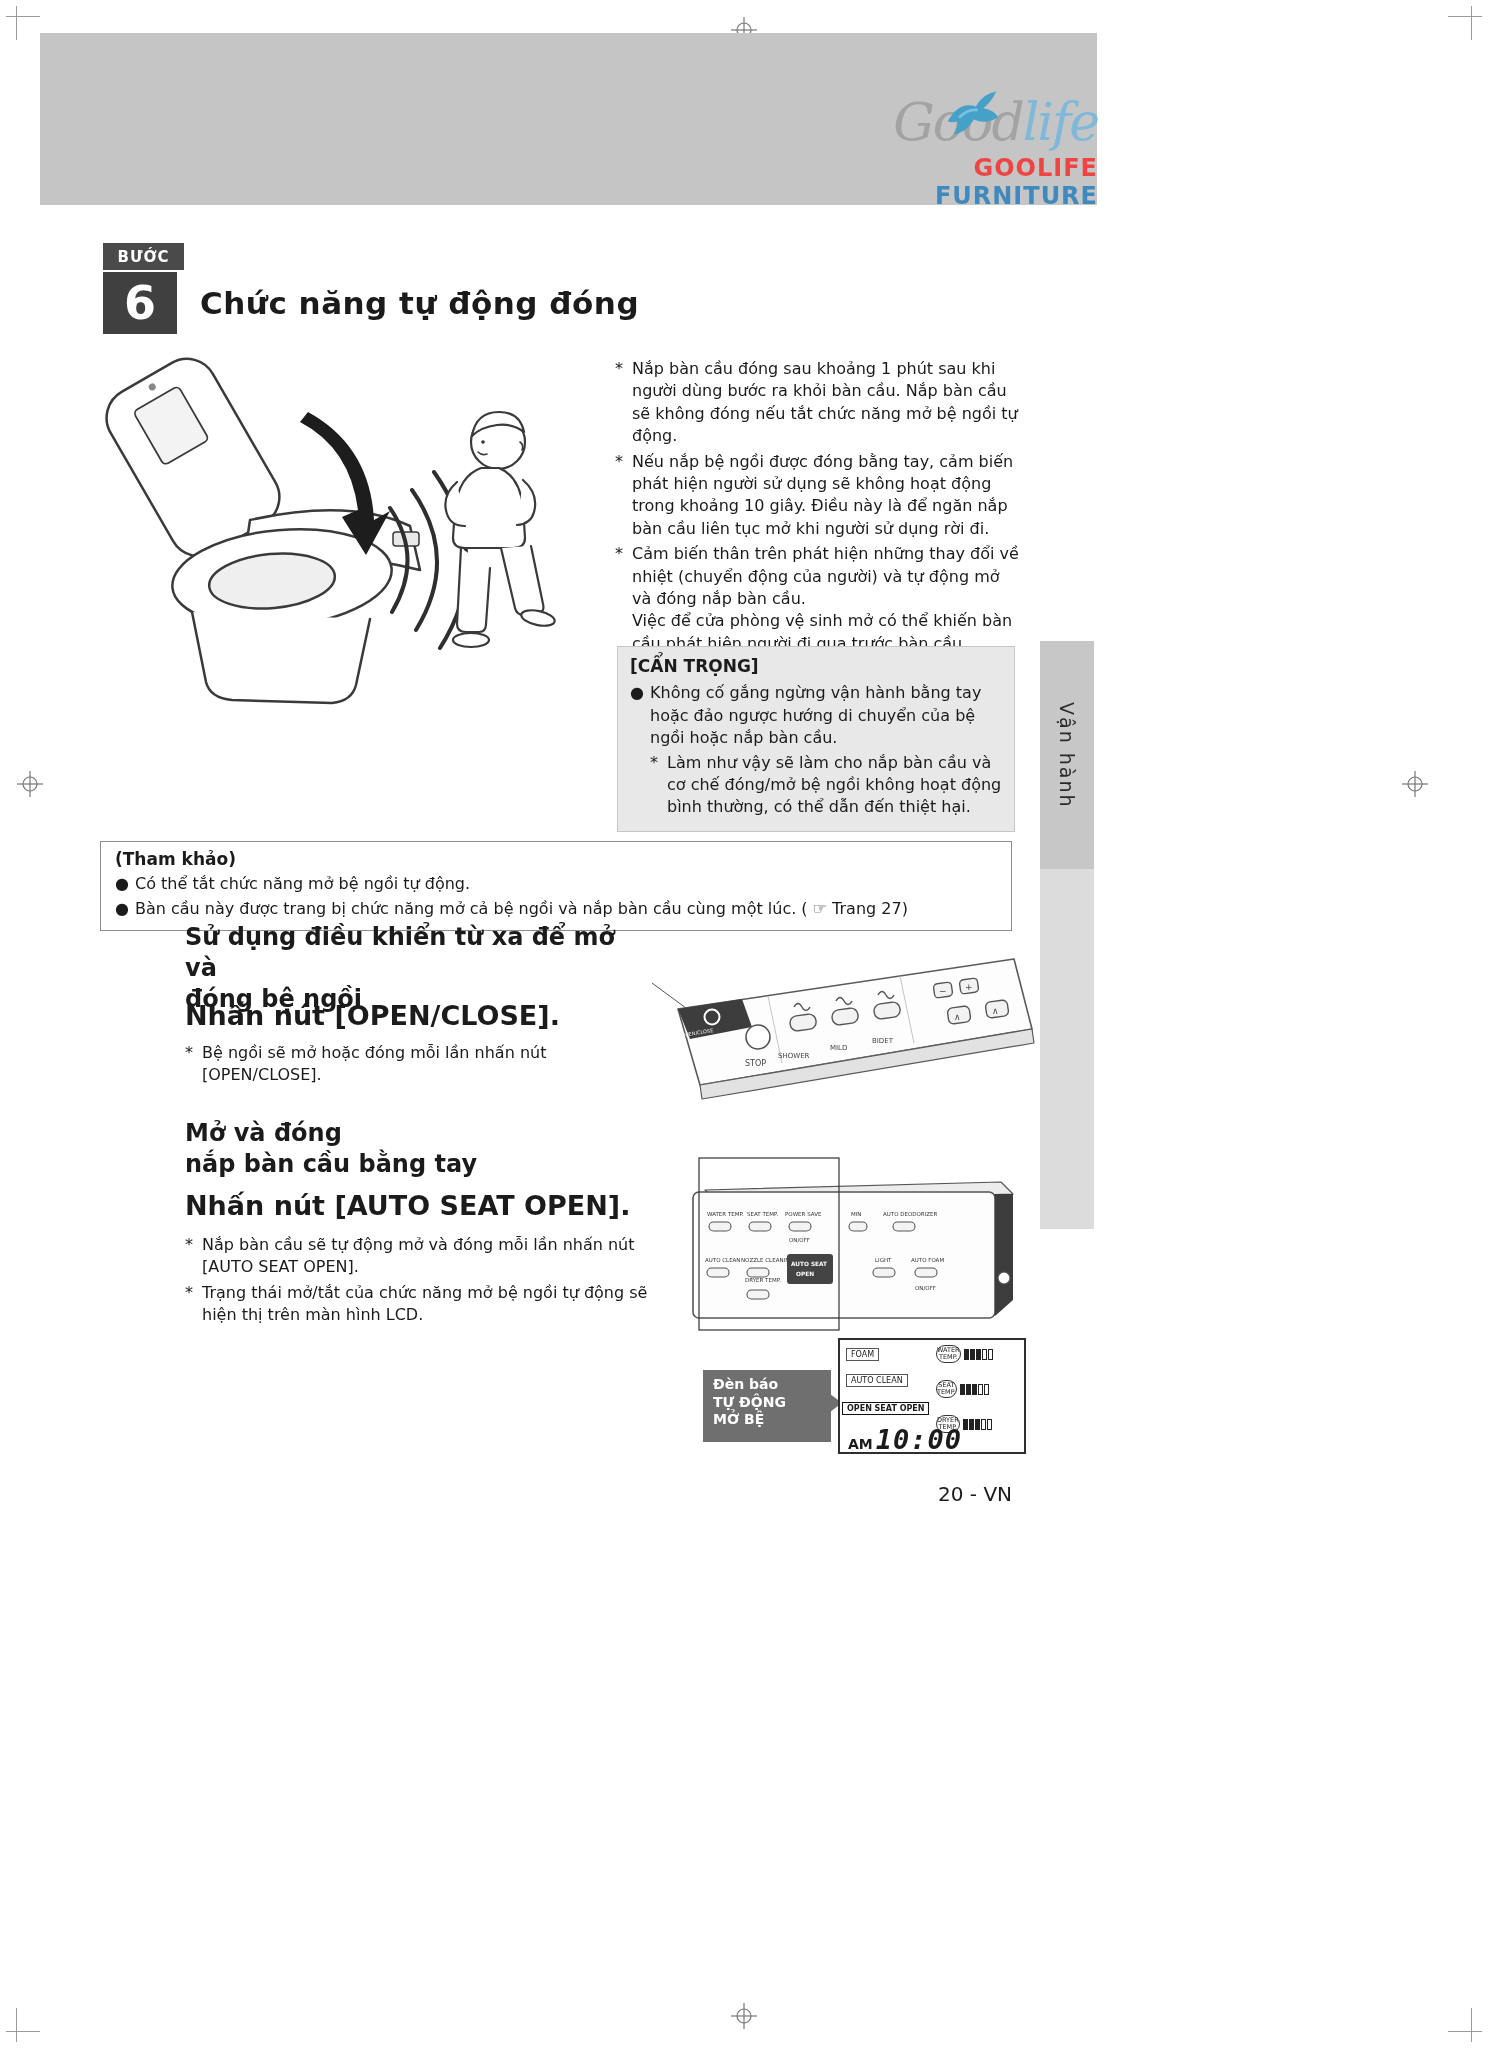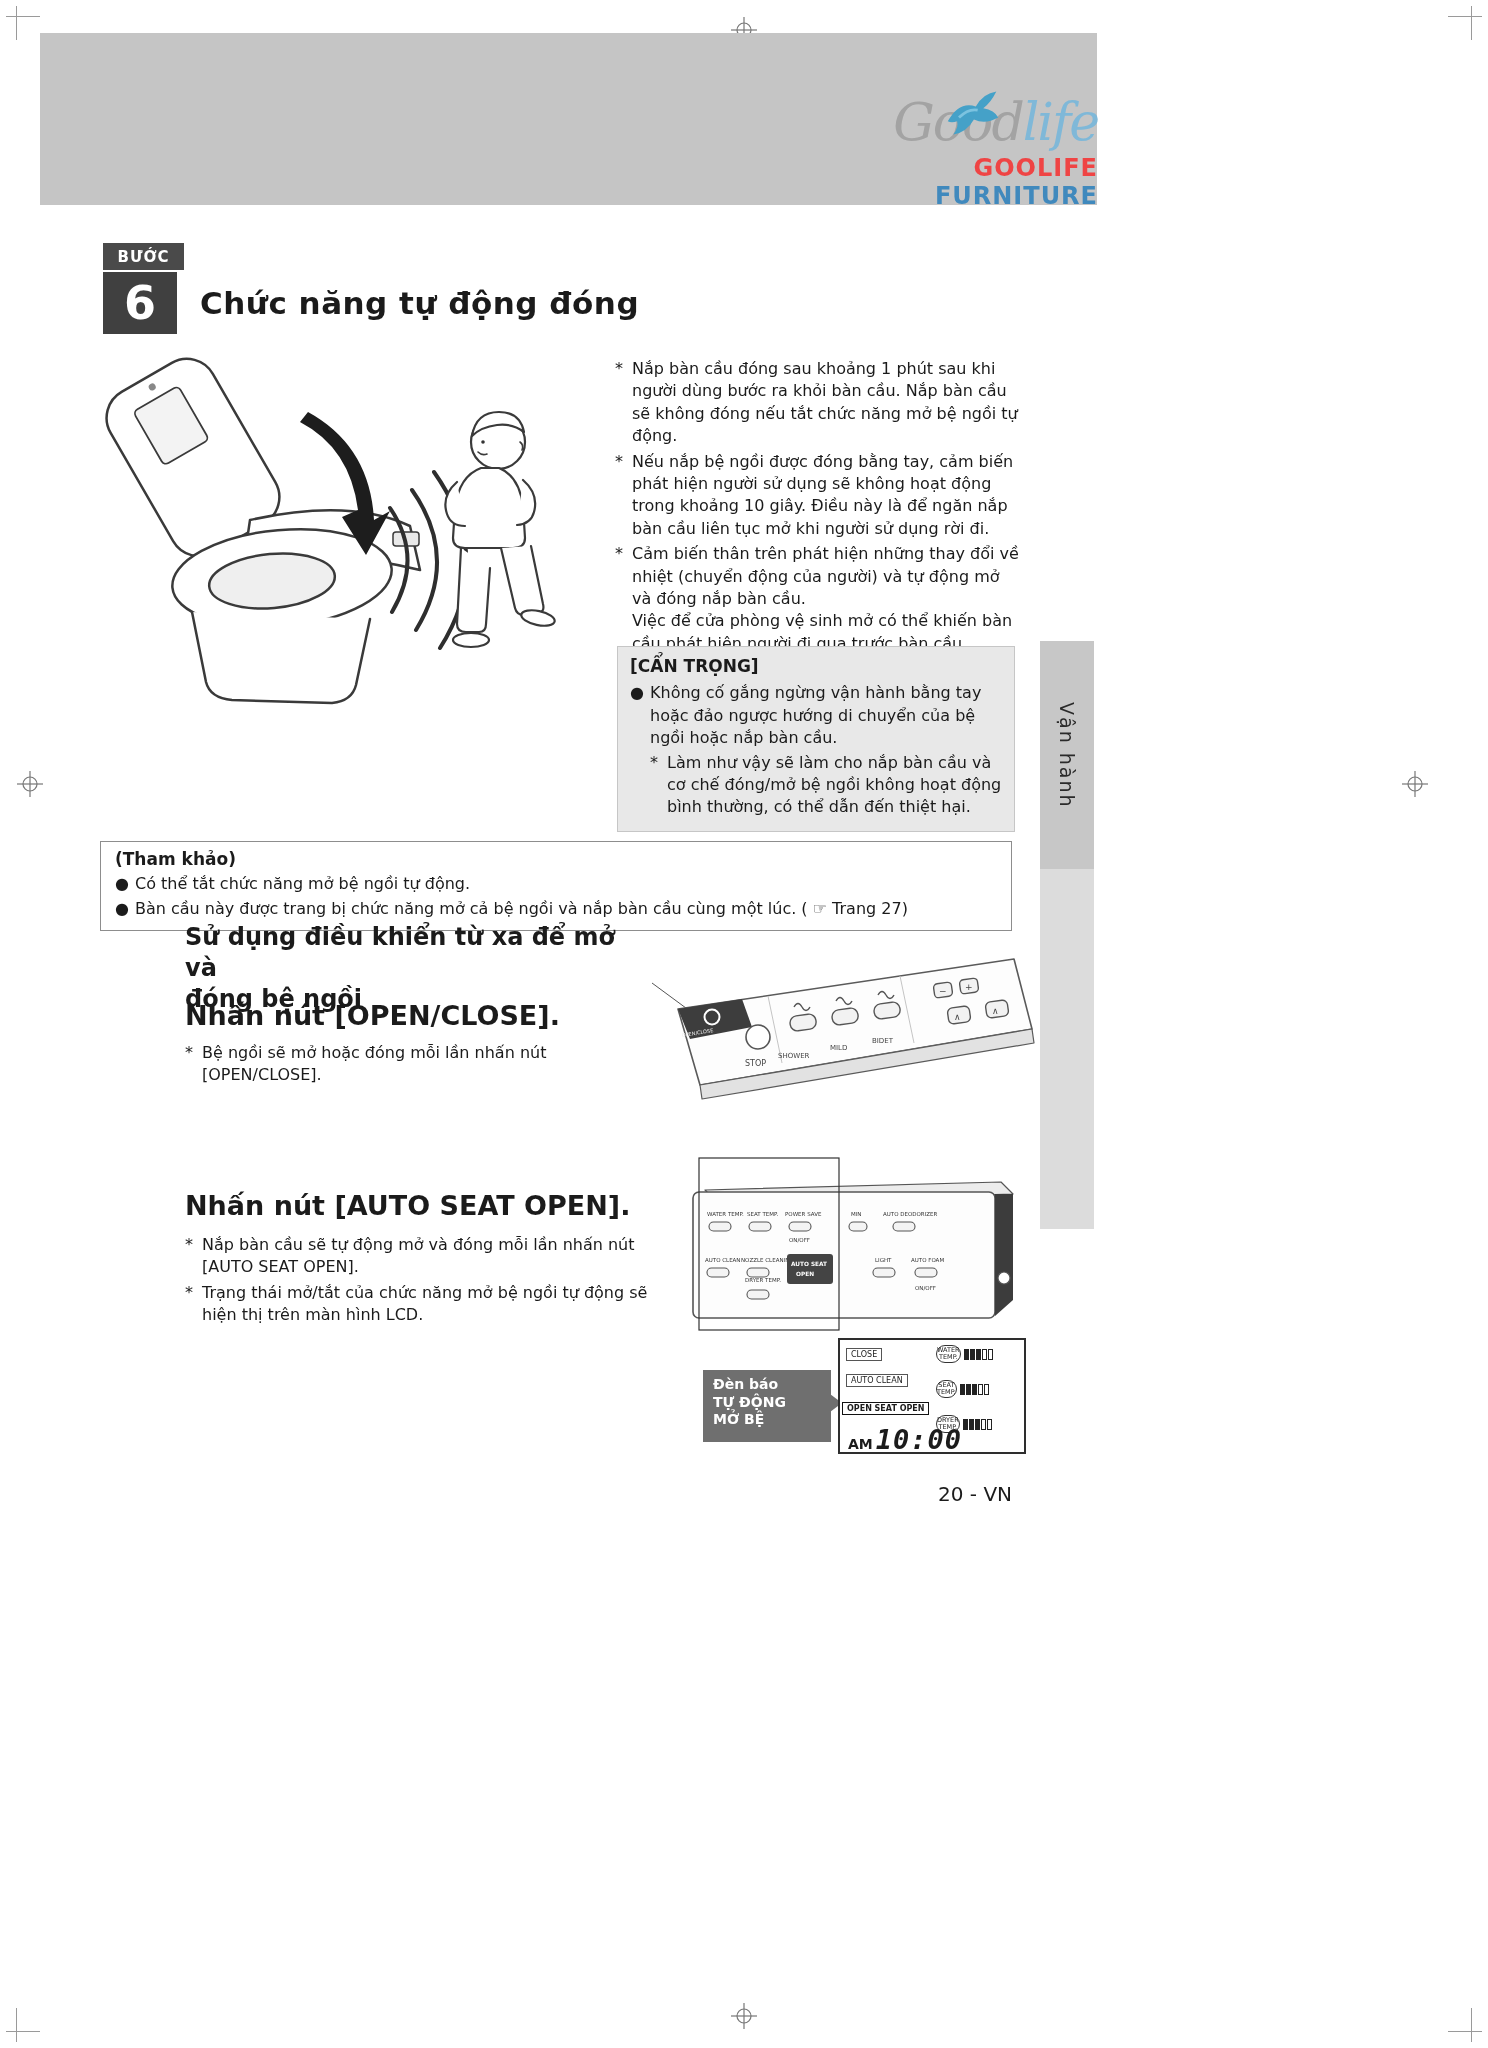--- a/index.html
+++ b/index.html
@@ -248,20 +248,22 @@
     <text x="97" y="121" font-size="8" fill="#444">STOP</text>
     <text x="130" y="113" font-size="7" fill="#444">SHOWER</text>
     <text x="182" y="105" font-size="7" fill="#444">MILD</text>
     <text x="224" y="98" font-size="7" fill="#444">BIDET</text>
     <text x="291" y="49" font-size="9" fill="#444">−</text>
     <text x="317" y="45" font-size="9" fill="#444">+</text>
     <text x="306" y="75" font-size="9" fill="#444">∧</text>
     <text x="344" y="69" font-size="9" fill="#444">∧</text>
   </svg>
 
+  <div class="abs sec-heading pre" style="left:185px;top:1118px;width:460px">Mở và đóng
+nắp bàn cầu bằng tay</div>
   <div class="abs sec-instruction" style="left:185px;top:1190px">Nhấn nút [AUTO SEAT OPEN].</div>
   <div class="abs" style="left:185px;top:1234px;width:470px">
     <div class="mrow sec-note">
       <span class="mk">*</span>
       <span class="tx pre">Nắp bàn cầu sẽ tự động mở và đóng mỗi lần nhấn nút
 [AUTO SEAT OPEN].</span>
     </div>
     <div class="mrow sec-note">
       <span class="mk">*</span>
       <span class="tx pre">Trạng thái mở/tắt của chức năng mở bệ ngồi tự động sẽ hiện thị trên màn hình LCD.</span>
@@ -310,21 +312,21 @@
     <text x="228" y="112" font-size="5.5" fill="#333">AUTO FOAM</text>
     <text x="232" y="140" font-size="5.5" fill="#333">ON/OFF</text>
   </svg>
 
   <div class="abs indicator pre">Đèn báo
 TỰ ĐỘNG
 MỞ BỆ</div>
   <div class="abs ind-arrow"></div>
 
   <div class="abs lcd">
-    <div class="lcd-chip" style="left:6px;top:8px">CLOSE</div>
+    <div class="lcd-chip" style="left:6px;top:8px">FOAM</div>
     <div class="lcd-chip" style="left:6px;top:34px">AUTO CLEAN</div>
     <div class="lcd-chip lcd-chip-strong" style="left:2px;top:62px">OPEN SEAT OPEN</div>
 
     <div class="lcd-temp-row" style="left:96px;top:5px">
       <span class="lcd-oval">WATER
 TEMP.</span>
       <span class="bars">
           <span class="bar"></span>
           <span class="bar"></span>
           <span class="bar"></span>

